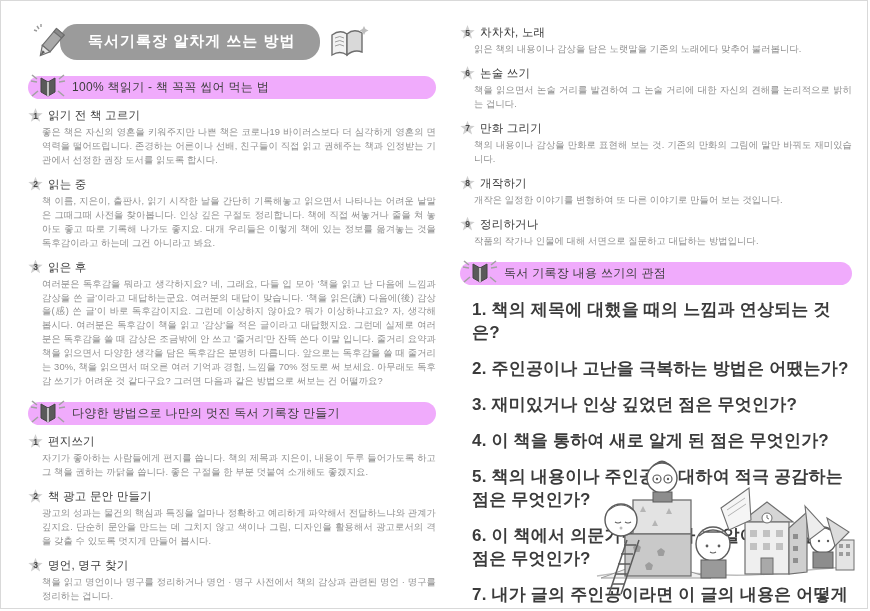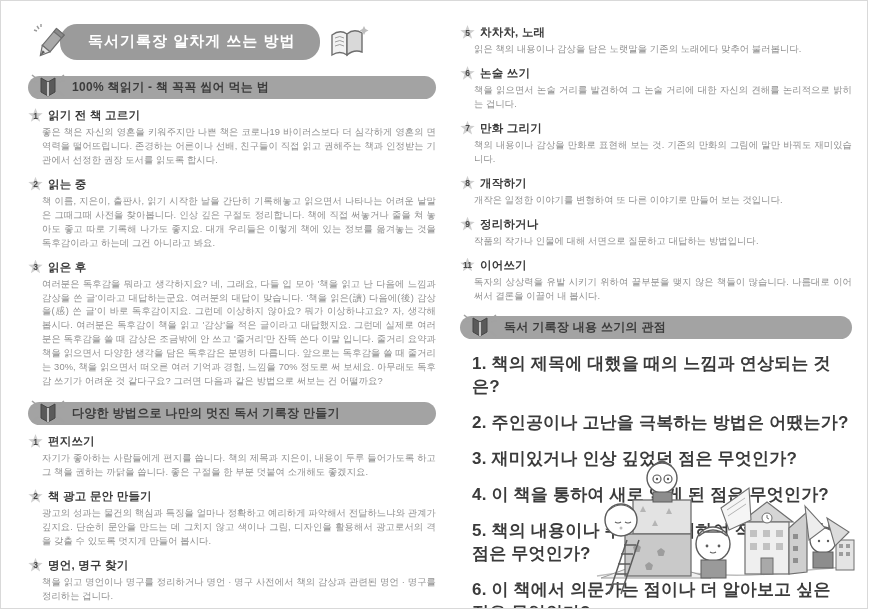--- a/index.html
+++ b/index.html
@@ -17,30 +17,30 @@
   .pencil-wrap { width:42px; height:40px; position:relative; z-index:2; margin-right:-10px; }
   .banner {
     background:#9b9b9b; border-radius:17px; color:#ffffff; font-weight:bold;
     font-size:15px; letter-spacing:1px; padding:8px 24px 9px 28px; z-index:1;
     white-space:nowrap;
   }
   .bookicon-wrap { width:44px; height:42px; margin-left:6px; }
 
   
   .secbar {
-    position:relative; margin-top:13px; height:23px; background:#a3a3a3;
+    position:relative; margin-top:13px; height:23px; background:#f0abfc;
     border-radius:12px; display:flex; align-items:center; padding-left:44px;
-    font-weight:bold; font-size:12px; color:#3c3c3c; letter-spacing:0.3px;
+    font-weight:normal; font-size:12px; color:#3c3c3c; letter-spacing:0.3px;
   }
   .secbar .sec-icon { position:absolute; left:2px; top:-3px; }
 
   
   .item { margin-top:9px; }
   .item-head { display:flex; align-items:center; gap:5px; }
-  .item-title { font-weight:bold; font-size:11.5px; color:#3b3b3b; letter-spacing:0.2px; }
+  .item-title { font-weight:normal; font-size:11.5px; color:#3b3b3b; letter-spacing:0.2px; }
   .star-badge { position:relative; width:15px; height:15px; flex:0 0 15px; }
   .star-shape {
     position:absolute; inset:0; background:#cfcfcf;
     clip-path:polygon(50% 0%,63% 33%,98% 35%,70% 56%,81% 92%,50% 71%,19% 92%,30% 56%,2% 35%,37% 33%);
   }
   .star-num {
     position:absolute; inset:0; display:flex; align-items:center; justify-content:center;
     font-weight:bold; font-size:8.5px; color:#4a4a4a;
   }
   .item-body {
@@ -229,30 +229,20 @@
           <span class="star-badge">
               <span class="star-shape"></span>
               <span class="star-num">9</span>
             </span>
           <span class="item-title">정리하거나</span>
         </div>
         <p class="item-body">작품의 작가나 인물에 대해 서면으로 질문하고 대답하는 방법입니다.</p>
       </div>
 
 
-      <div class="item">
-        <div class="item-head">
-          <span class="star-badge">
-              <span class="star-shape"></span>
-              <span class="star-num">11</span>
-            </span>
-          <span class="item-title">이어쓰기</span>
-        </div>
-        <p class="item-body">독자의 상상력을 유발 시키기 위하여 끝부분을 맺지 않은 책들이 많습니다. 나름대로 이어 써서 결론을 이끌어 내 봅시다.</p>
-      </div>
 
       <div class="secbar">
         <span class="sec-icon">
           <svg width="36" height="26" viewBox="0 0 36 26">
             <path d="M7 6 L2 2 M7 9 L1 8 M8 18 L2 23 M29 6 L34 2 M29 9 L35 8 M28 18 L34 23" stroke="#a2a2a2" stroke-width="1.6" fill="none"></path>
             <path d="M11 5 L18 9 L25 5 L25 19 L18 23 L11 19 Z" fill="#5a5a5a" stroke="#444" stroke-width="1"></path>
             <path d="M18 9 L18 23" stroke="#f0f0f0" stroke-width="1.4"></path>
           </svg>
         </span>
         <span>독서 기록장 내용 쓰기의 관점</span>

